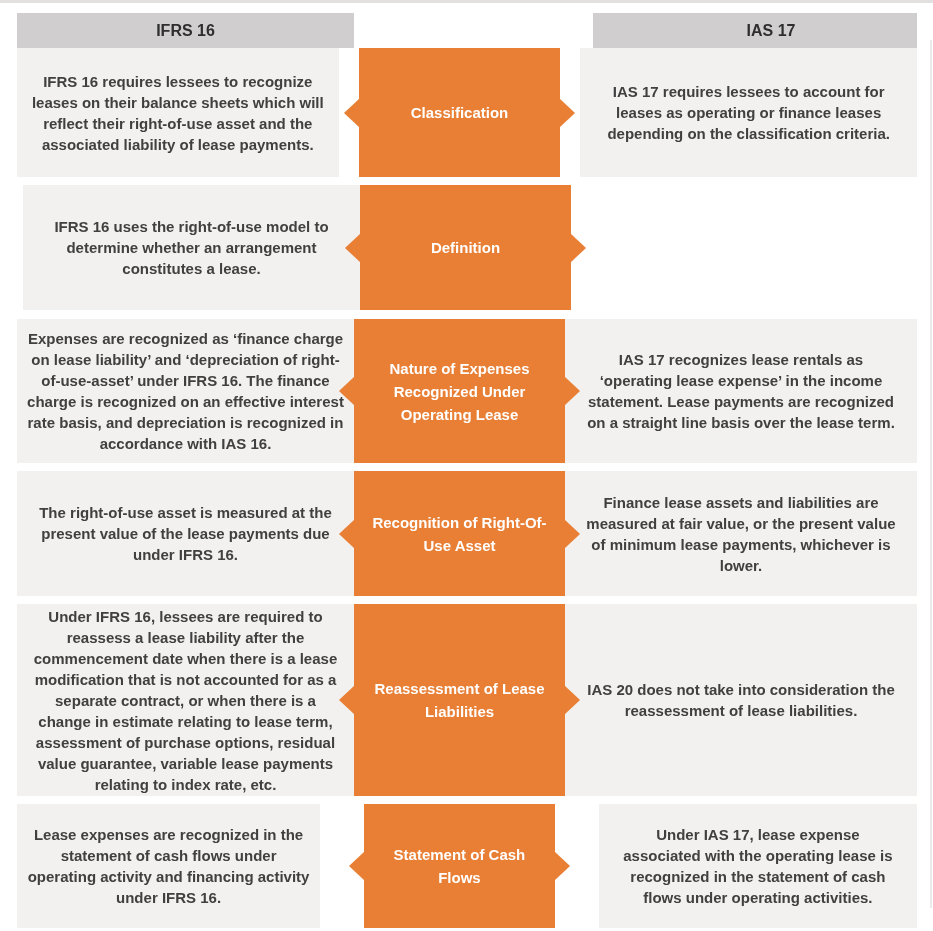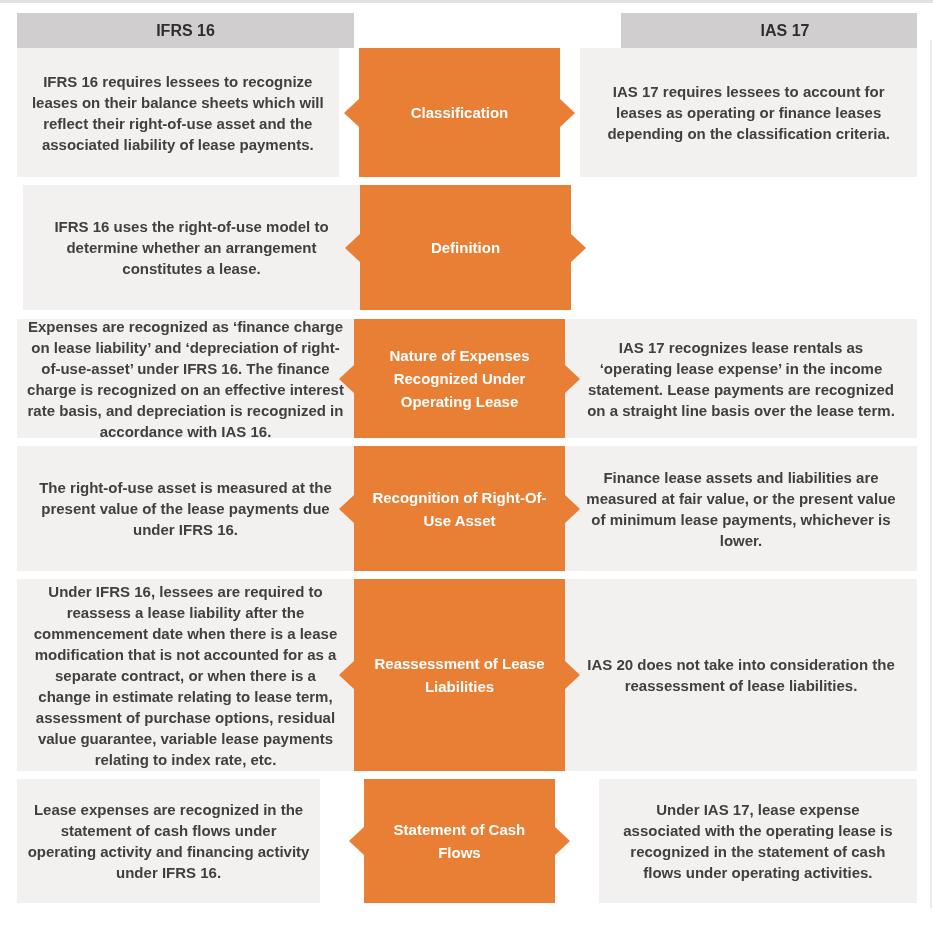--- a/index.html
+++ b/index.html
@@ -32,29 +32,29 @@
   }
   .header-row{display:flex;justify-content:space-between;}
   .hdr{
     height:35px;
     background:var(--header_gray);
     display:flex;align-items:center;justify-content:center;
     font-weight:bold;font-size:16px;color:#2E2E2E;
   }
   .hdr-left{width:337px;}
   .hdr-spacer{width:211px;}
-  .hdr-right{width:296px;padding-left:32px;}
+  .hdr-right{width:324px;padding-left:32px;}
   .row{
     display:flex;
     margin-bottom:8px;
     position:relative;
   }
   .r1{height:129px;gap:20px;}
   .r2{height:125px;margin-top:0;padding-left:6px;}
-  .r3{height:119px;margin-top:9px;}
+  .r3{height:144px;margin-top:9px;}
   .r4{height:125px;}
   .r5{height:192px;}
   .r6{height:124px;margin-bottom:0;gap:44px;}
   .cell{
     display:flex;align-items:center;justify-content:center;
     text-align:center;
     font-weight:bold;
     color:var(--text_dark);
   }
   .cell-side{

